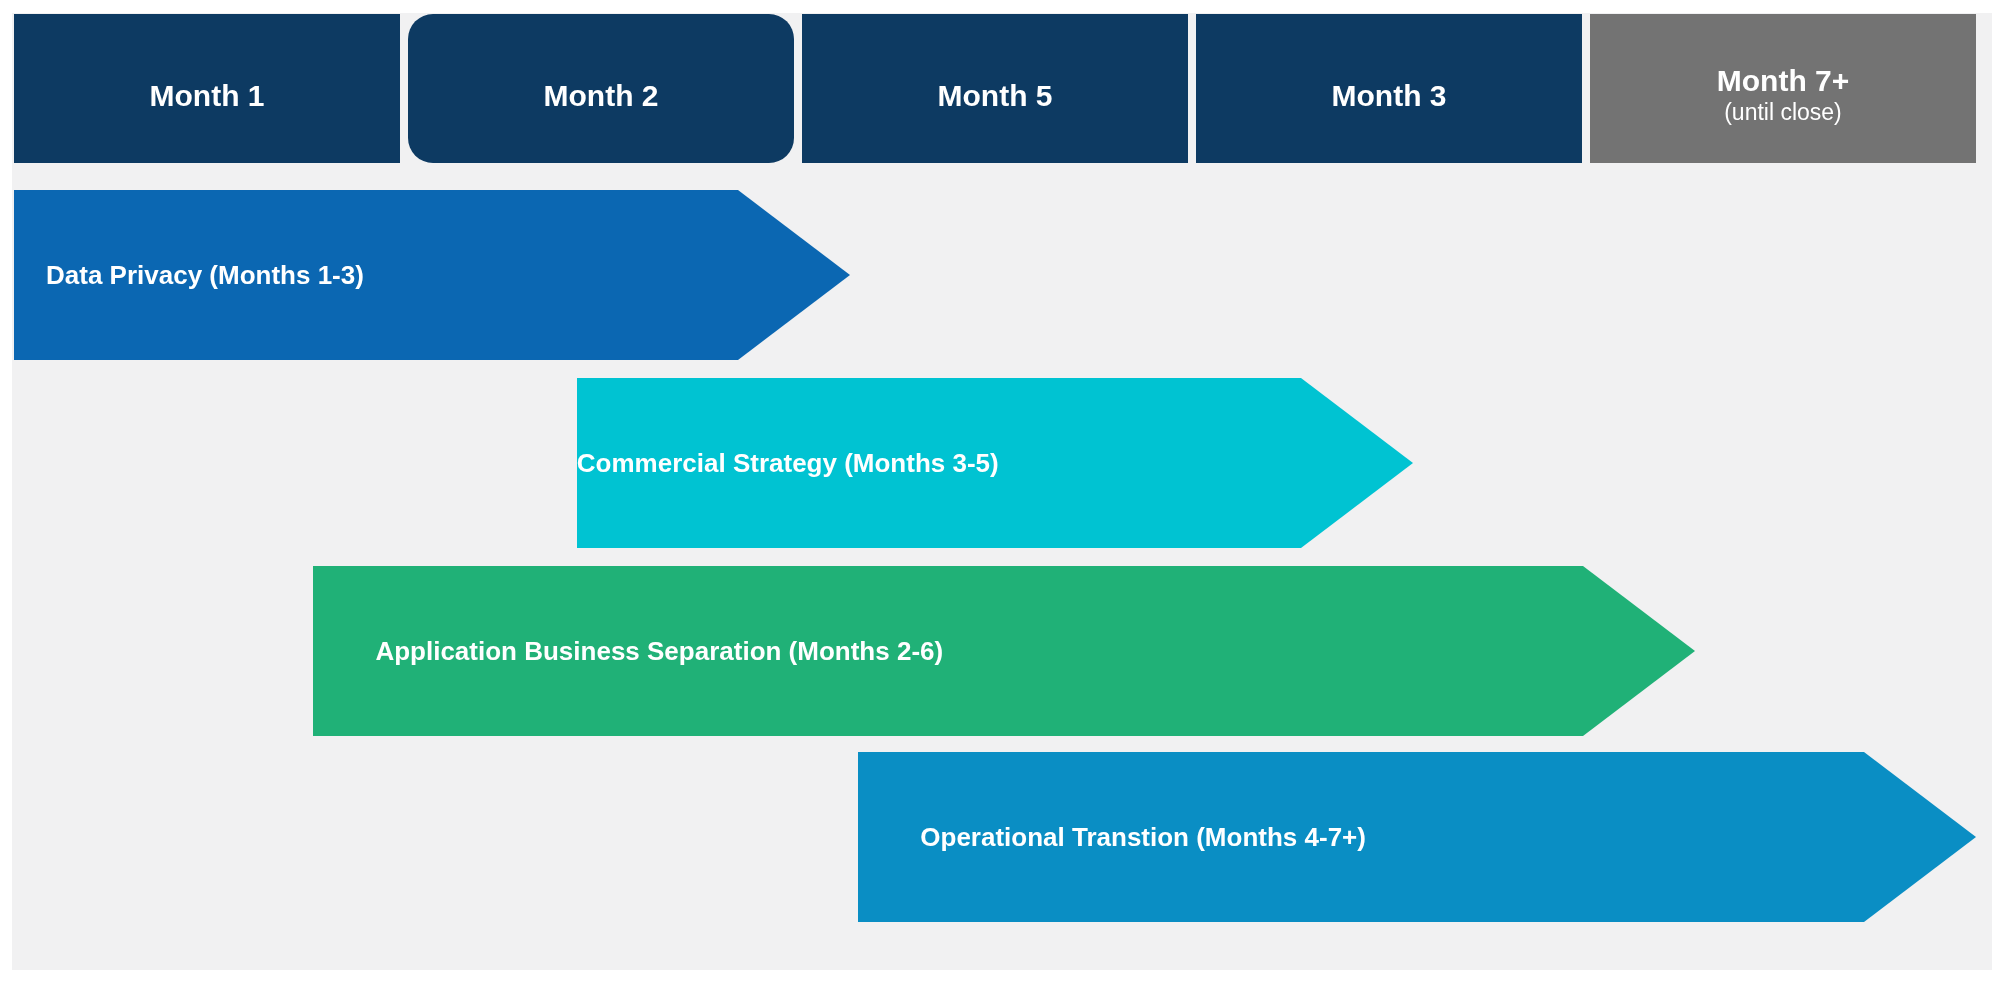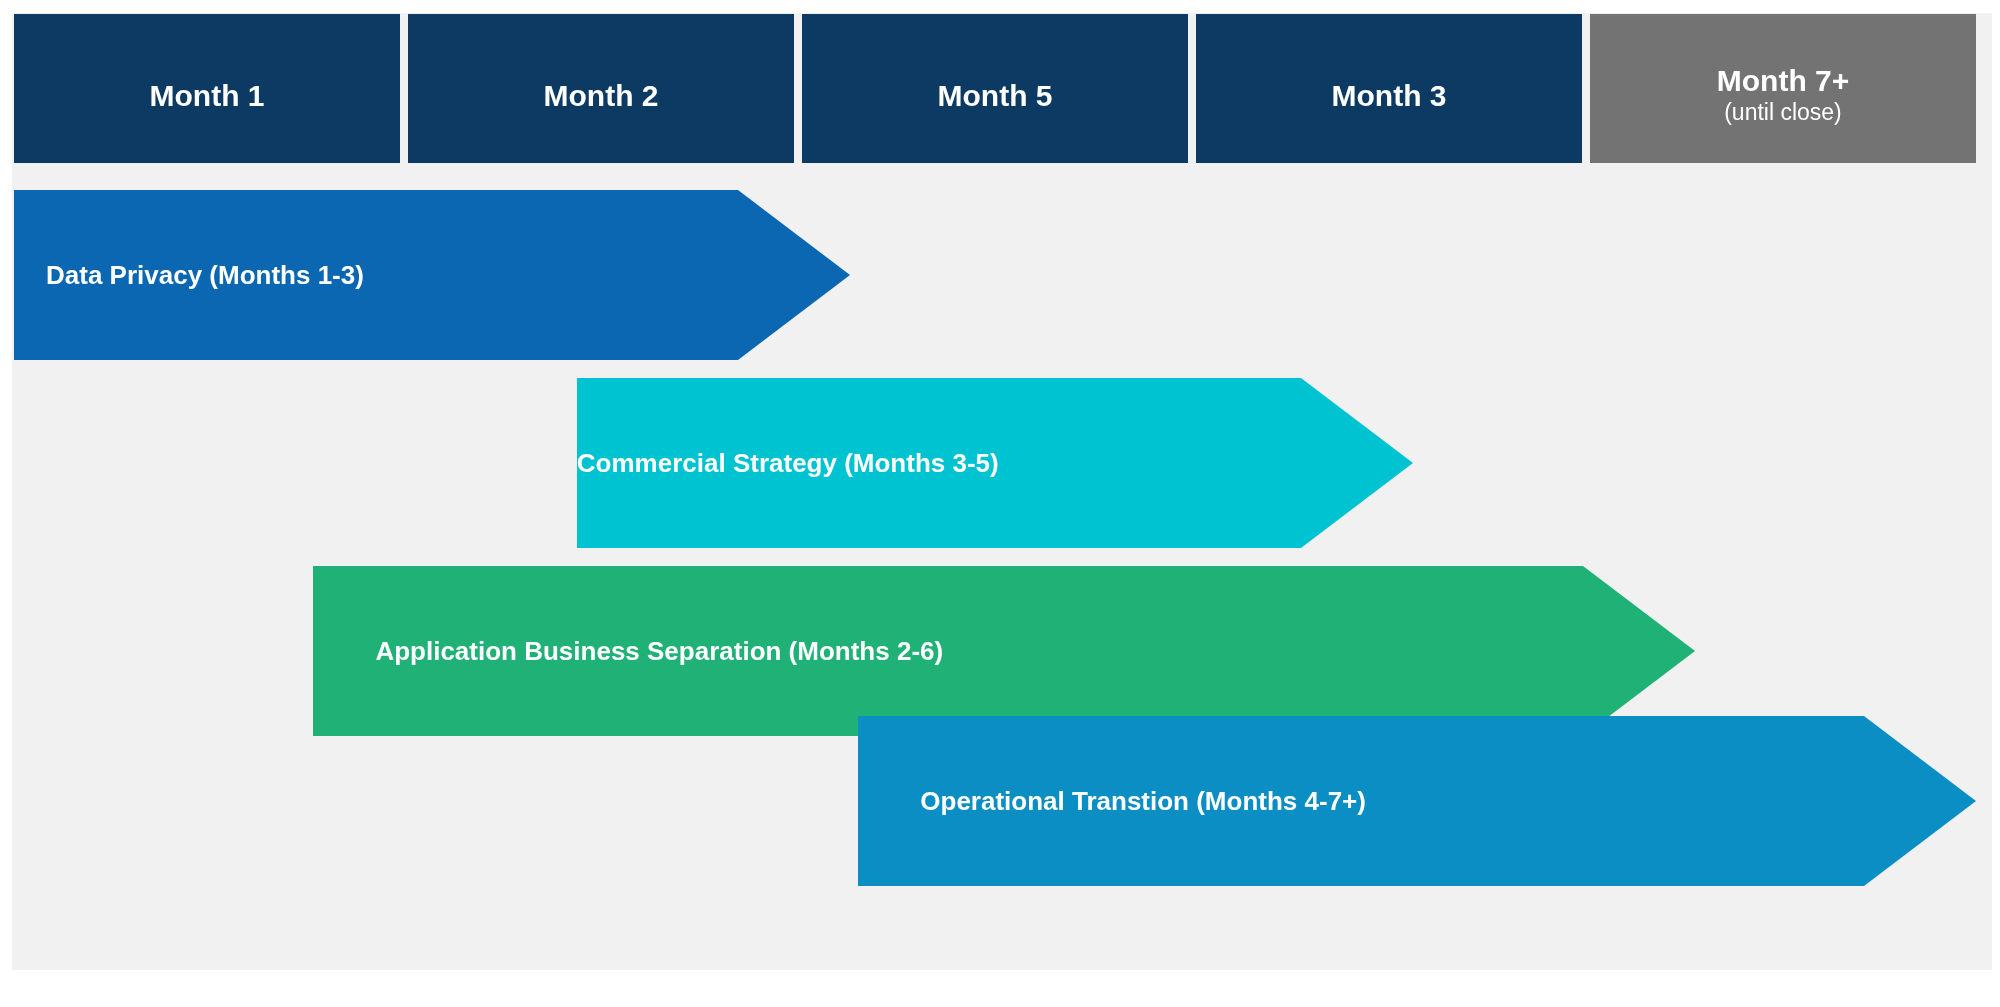--- a/index.html
+++ b/index.html
@@ -74,21 +74,21 @@
 </style>
 </head>
 <body>
 
 <div class="panel" style="background: rgb(241, 241, 242);"></div>
 
 <div class="header-row">
   <div class="month-box" style="background: rgb(13, 58, 98);">
     <div class="month-label">Month 1</div>
   </div>
-  <div class="month-box" style="background: rgb(13, 58, 98);">
+  <div class="month-box" style="background: rgb(13, 58, 98); border-radius: 25px;">
     <div class="month-label">Month 2</div>
   </div>
   <div class="month-box" style="background: rgb(13, 58, 98);">
     <div class="month-label">Month 5</div>
   </div>
   <div class="month-box" style="background: rgb(13, 58, 98);">
     <div class="month-label">Month 3</div>
   </div>
   <div class="month-box" style="background: #737373;">
     <div class="month-label">Month 7+</div>
@@ -110,18 +110,18 @@
   <div class="bar-head"></div>
 </div>
 
 <div class="bar" style="left: 295.429px; top: 566px; width: 1399.14px; --c: #20b177;">
   <div class="bar-body" style="padding-left: 62px; margin-left: 18px;">
     <span class="bar-label">Application Business Separation (Months 2-6)</span>
   </div>
   <div class="bar-head"></div>
 </div>
 
-<div class="bar" style="left: 858.286px; top: 716px; width: 1117.71px; --c: #0a8ec4;">
+<div class="bar" style="left: 858.286px; top: 752px; width: 1117.71px; --c: #0a8ec4;">
   <div class="bar-body" style="padding-left: 62px;">
     <span class="bar-label">Operational Transtion (Months 4-7+)</span>
   </div>
   <div class="bar-head"></div>
 </div>
 
 </body></html>

